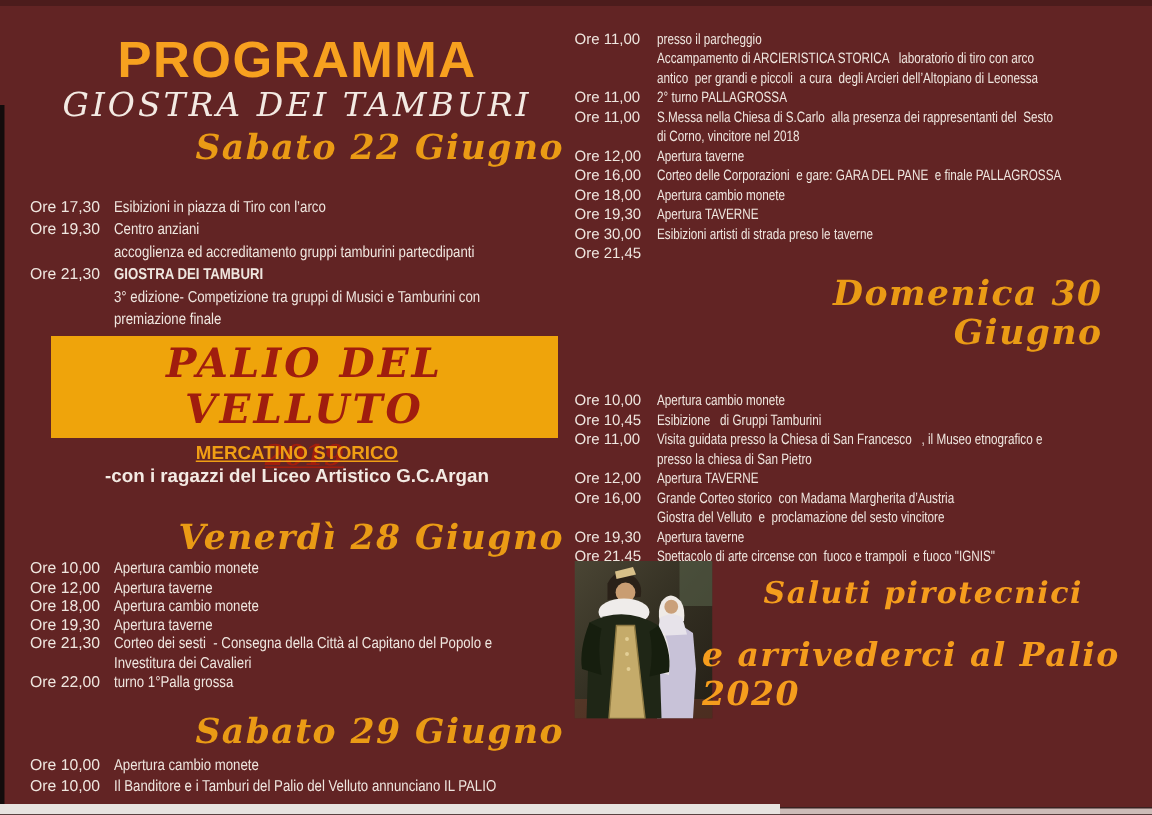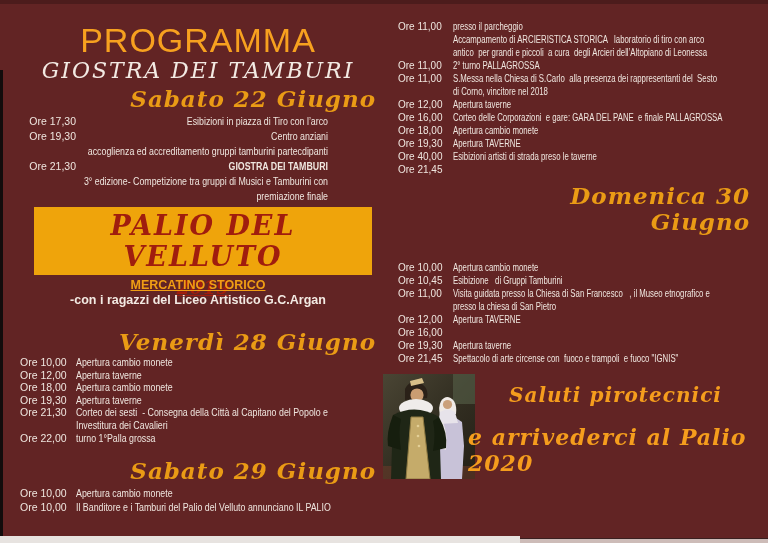--- a/index.html
+++ b/index.html
@@ -6,42 +6,42 @@
   *{margin:0;padding:0;box-sizing:border-box}
   html,body{background:#333;}
   #page{position:relative;width:768px;height:543px;margin:0 auto;background:#622424;
         overflow:hidden;font-family:"Liberation Sans",sans-serif;}
   .topband{position:absolute;left:0;top:0;width:768px;height:4px;background:#4c1c1c;}
   .leftstrip{position:absolute;left:0;top:70px;width:3px;height:466px;background:#120c0c;}
   .bottomstrip1{position:absolute;left:0;top:536px;width:520px;height:7px;background:#e7e3e0;}
   .bottomstrip2{position:absolute;left:520px;top:538px;width:248px;height:5px;background:#cdbcb8;border-top:1px solid #3a2020;}
 
   .col-left{position:absolute;left:20px;top:0;width:356px;}
-  .col-right{position:absolute;left:398px;top:0;width:352px;}
-
-  .title{margin-top:22px;text-align:center;font-weight:normal;font-size:34px;line-height:36px;
+  .col-right{position:absolute;left:383px;top:0;width:352px;}
+
+  .title{margin-top:22px;text-align:center;font-weight:bold;font-size:34px;line-height:36px;
          color:#f7a11f;letter-spacing:1px;}
   .subtitle{text-align:center;font-family:"DejaVu Serif",serif;font-style:italic;
             font-size:22px;line-height:26px;color:#f3eae3;letter-spacing:2px;}
   .dateheading{text-align:right;font-family:"DejaVu Serif",serif;font-style:italic;font-weight:bold;
                font-size:23px;line-height:26px;color:#ea9b15;letter-spacing:1px;}
   .h22{margin-top:2px;}
   .hv28{margin-top:22px;}
   .hs29{margin-top:14px;}
   .hd30{margin-top:7px;margin-left:70px;width:282px;}
 
   .schedule{color:#efe6df;font-size:10.5px;}
   .col-right .schedule{font-size:10px;}
   .row{display:flex;align-items:flex-start;}
   .time{flex:0 0 56px;white-space:pre;}
   .col-right .time{flex:0 0 55px;}
   .desc{flex:1;min-width:0;}
   .line{white-space:pre;transform:scaleX(0.84);transform-origin:0 50%;}
   .col-right .line{transform:scaleX(0.78);}
-  .s22{margin-top:2px;text-align:right;}  .s22 .line,.s22 .time{line-height:15px;}
+  .s22{margin-top:19px;}  .s22 .line,.s22 .time{line-height:15px;}
   .v28{margin-top:1px;}  .v28 .line,.v28 .time{line-height:12.6px;}
   .s29{margin-top:2px;}  .s29 .line,.s29 .time{line-height:14px;}
   .cont{margin-top:20px;} .cont .line,.cont .time{line-height:13px;}
   .d30{margin-top:26px;}  .d30 .line,.d30 .time{line-height:13px;}
   .b{font-weight:bold;}
   .i{font-style:italic;}
 
   .banner{margin-top:3px;margin-left:14px;width:338px;height:68px;background:#efa40b;
           text-align:center;color:#a01d0e;font-family:"DejaVu Serif",serif;
           font-style:italic;font-weight:bold;}
@@ -202,21 +202,21 @@
             <div class="line"><span>Apertura cambio monete</span></div>
           </span>
         </div>
         <div class="row">
           <span class="time">Ore 19,30</span>
           <span class="desc">
             <div class="line"><span>Apertura TAVERNE</span></div>
           </span>
         </div>
         <div class="row">
-          <span class="time">Ore 40,00</span>
+          <span class="time">Ore 30,00</span>
           <span class="desc">
             <div class="line"><span>Esibizioni artisti di strada preso le taverne</span></div>
           </span>
         </div>
         <div class="row">
           <span class="time">Ore 21,45</span>
         </div>
       </div>
     <div class="dateheading hd30">Domenica 30 Giugno</div>
     <div class="schedule d30">
@@ -240,20 +240,24 @@
           </span>
         </div>
         <div class="row">
           <span class="time">Ore 12,00</span>
           <span class="desc">
             <div class="line"><span>Apertura TAVERNE</span></div>
           </span>
         </div>
         <div class="row">
           <span class="time">Ore 16,00</span>
+          <span class="desc">
+            <div class="line"><span>Grande Corteo storico  con Madama Margherita d’Austria</span></div>
+            <div class="line"><span>Giostra del Velluto  e  proclamazione del sesto vincitore</span></div>
+          </span>
         </div>
         <div class="row">
           <span class="time">Ore 19,30</span>
           <span class="desc">
             <div class="line"><span>Apertura taverne</span></div>
           </span>
         </div>
         <div class="row">
           <span class="time">Ore 21,45</span>
           <span class="desc">

